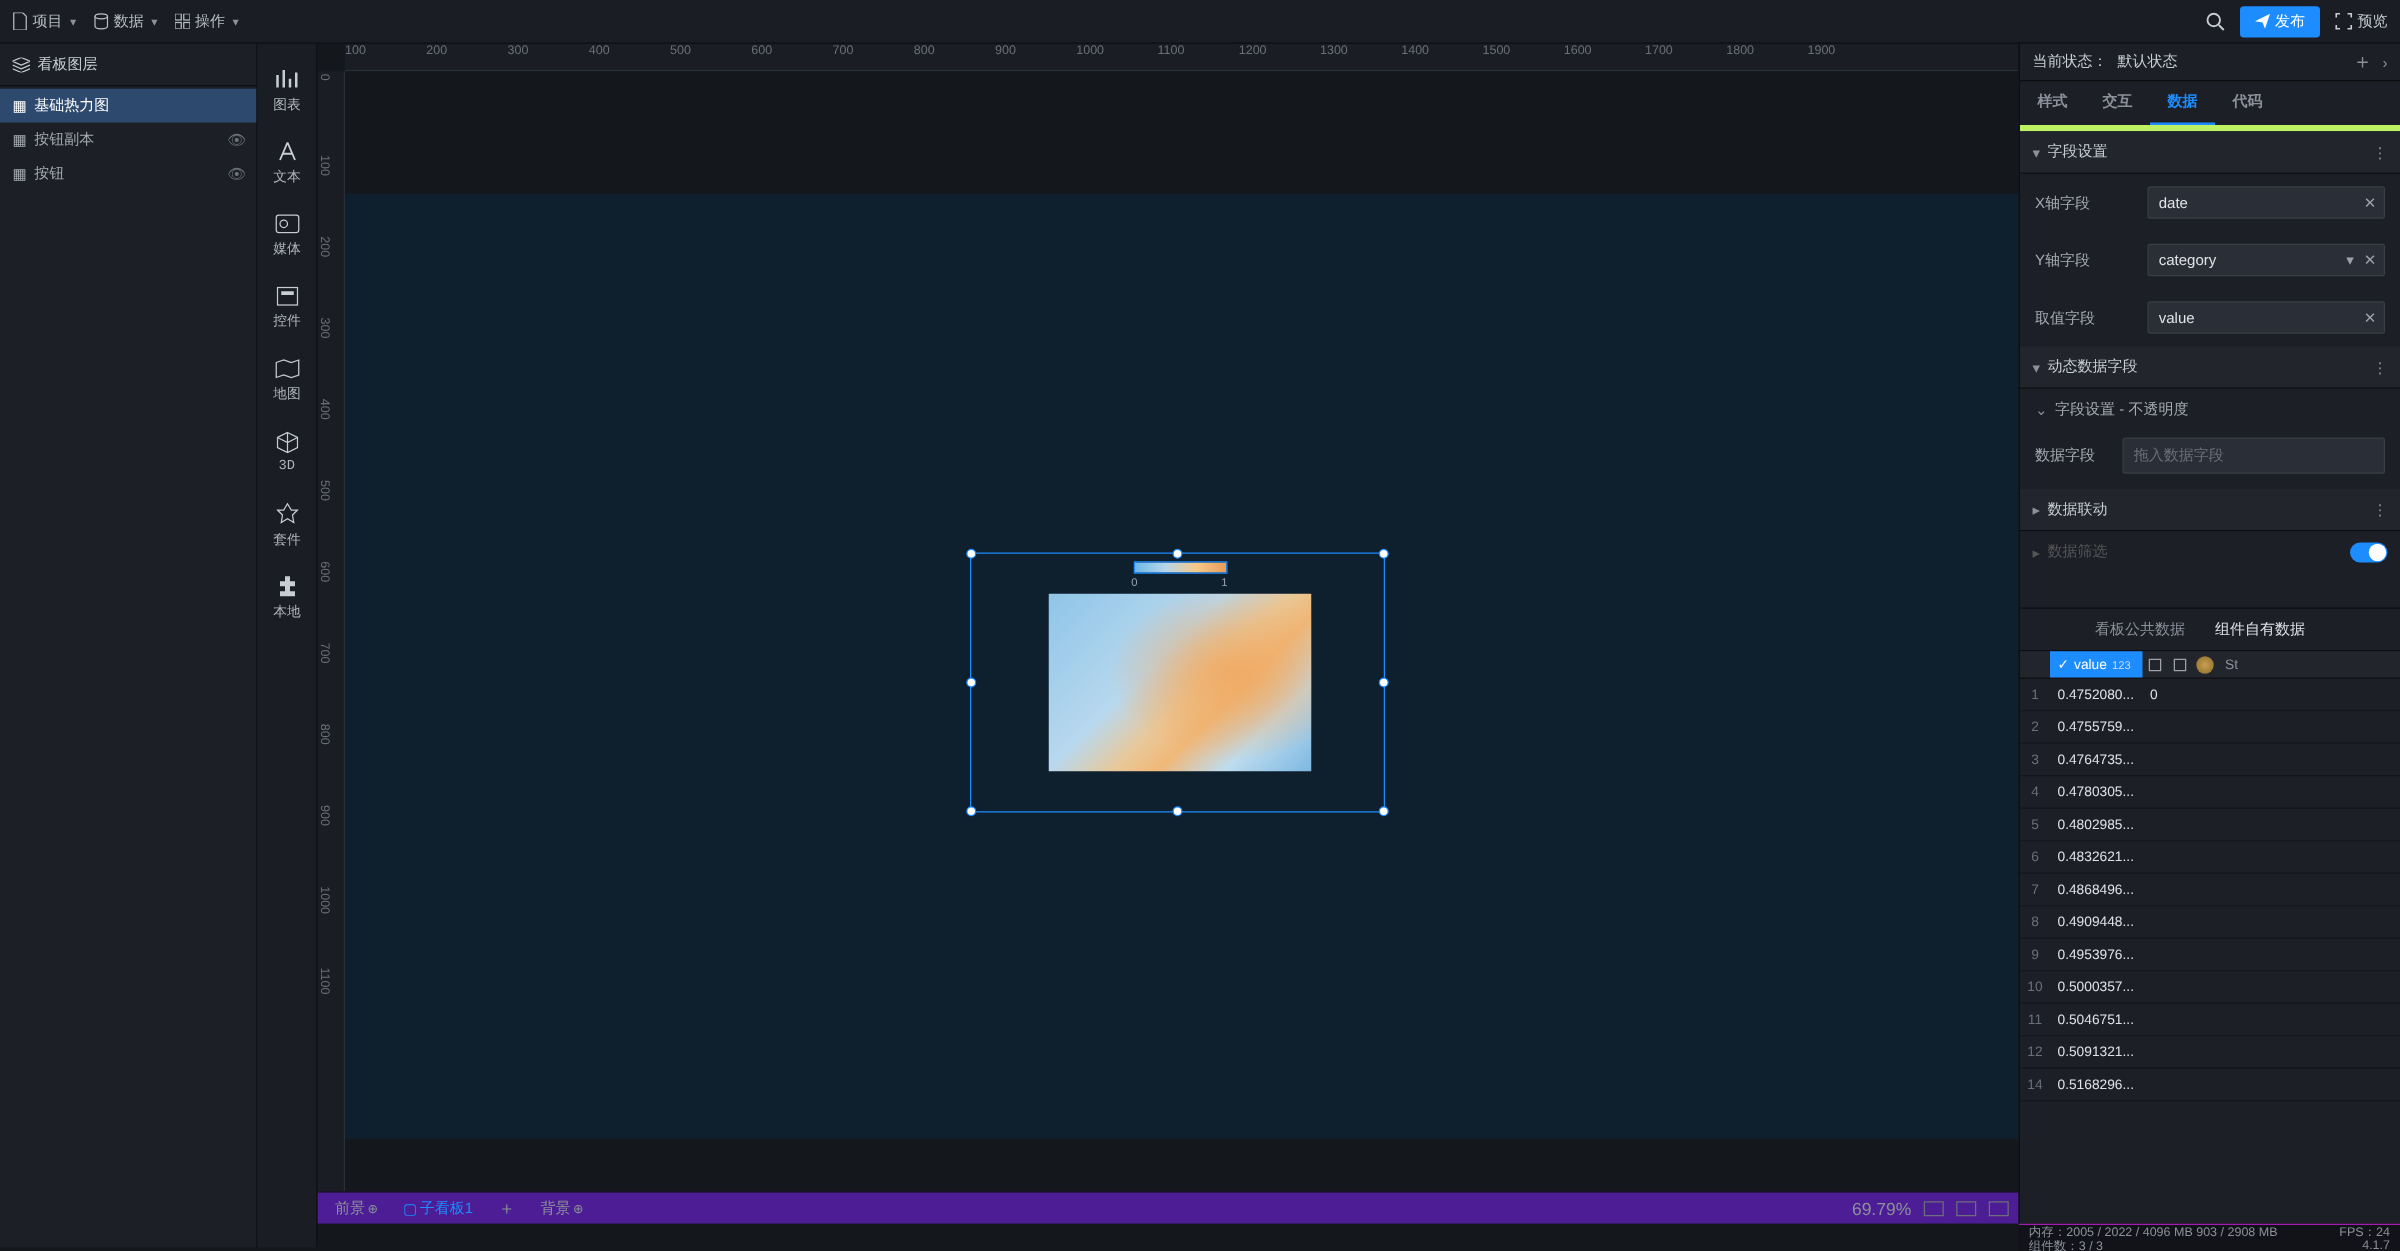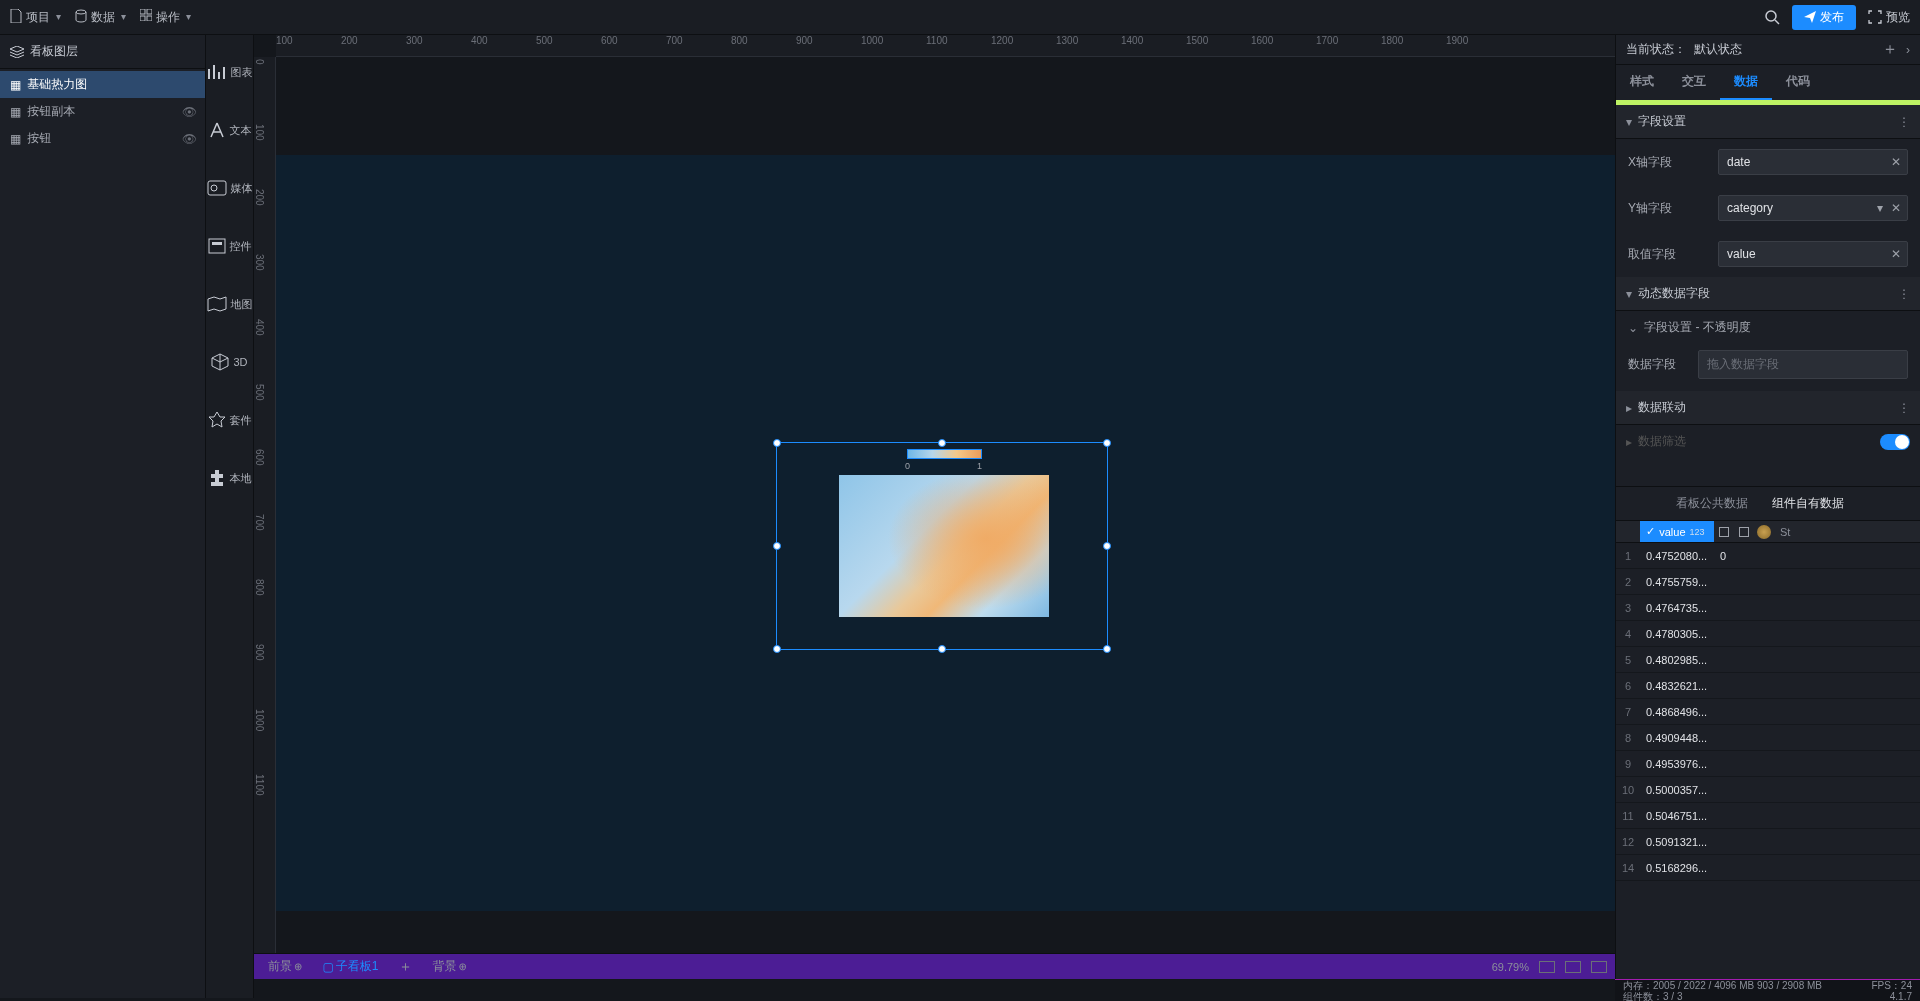--- a/index.html
+++ b/index.html
@@ -16,21 +16,21 @@
 
 .topbar {
   height: 35px;
   background: #1a1d23;
   border-bottom: 1px solid #0d0f12;
   display: flex;
   align-items: center;
   padding: 0 10px;
 }
 .topbar .menu-group { display: flex; gap: 14px; }
-.topbar .menu-item { display: flex; align-items: flex-start; gap: 4px; cursor: pointer; color: #b8bcc4; }
+.topbar .menu-item { display: flex; align-items: center; gap: 4px; cursor: pointer; color: #b8bcc4; }
 .topbar .spacer { flex: 1; }
 .topbar .right { display: flex; align-items: center; gap: 12px; }
 .icon-search, .icon-more, .icon-chev-d, .icon-file, .icon-db, .icon-ops, .icon-preview, .icon-send { display:inline-flex; align-items:center; justify-content:center; }
 .btn-publish {
   background: #1c8cff;
   color: #fff;
   padding: 4px 12px;
   border-radius: 3px;
   display: flex;
   align-items: center;
@@ -76,27 +76,28 @@
   left: 206px; top: 35px;
   width: 48px;
   height: 963px;
   background: #1a1d23;
   border-right: 1px solid #0d0f12;
   padding-top: 8px;
 }
 .tool-strip .tool {
   height: 58px;
   display: flex;
-  flex-direction: row;
+  flex-direction: column;
   align-items: center;
   justify-content: center;
   gap: 4px;
   color: #b0b4bc;
   cursor: pointer;
   font-size: 11px;
+  font-family: Liberation Mono, monospace;
 }
 
 
 .canvas-area {
   position: absolute;
   left: 254px; top: 35px;
   width: 1361px;
   height: 944px;
   background: #14171c;
   overflow: hidden;
@@ -162,21 +163,21 @@
   background: #4c1d95;
   border-top: 1px solid #0d0f12;
   display: flex;
   align-items: center;
   padding: 0 8px;
   gap: 8px;
 }
 .canvas-tabs .tab { color:#8c909a; display:flex; align-items:center; gap:2px; padding:0 6px; cursor:pointer; }
 .canvas-tabs .tab.active { color:#1c8cff; }
 .canvas-tabs .plus-icon { color:#8c909a; font-size:14px; padding:0 6px; cursor:pointer; }
-.canvas-tabs .right-info { margin-left:auto; display:flex; align-items:center; gap:10px; color:#8c909a; font-size:11px;}
+.canvas-tabs .right-info { margin-left:auto; display:flex; align-items:center; gap:10px; color:#8c909a; font-size:14px;}
 .canvas-tabs .mini-icon { width:16px; height:12px; border:1px solid #6b6f78; }
 
 
 .right-panel {
   position: absolute;
   right: 0; top: 35px;
   width: 305px;
   height: 944px;
   background: #1c1f26;
   border-left: 1px solid #0d0f12;

